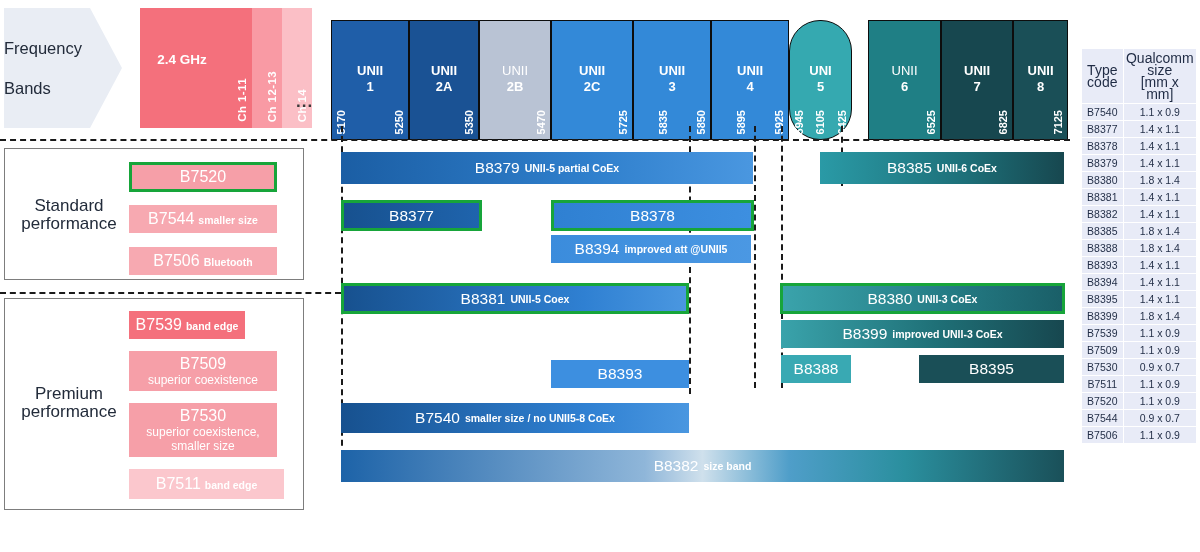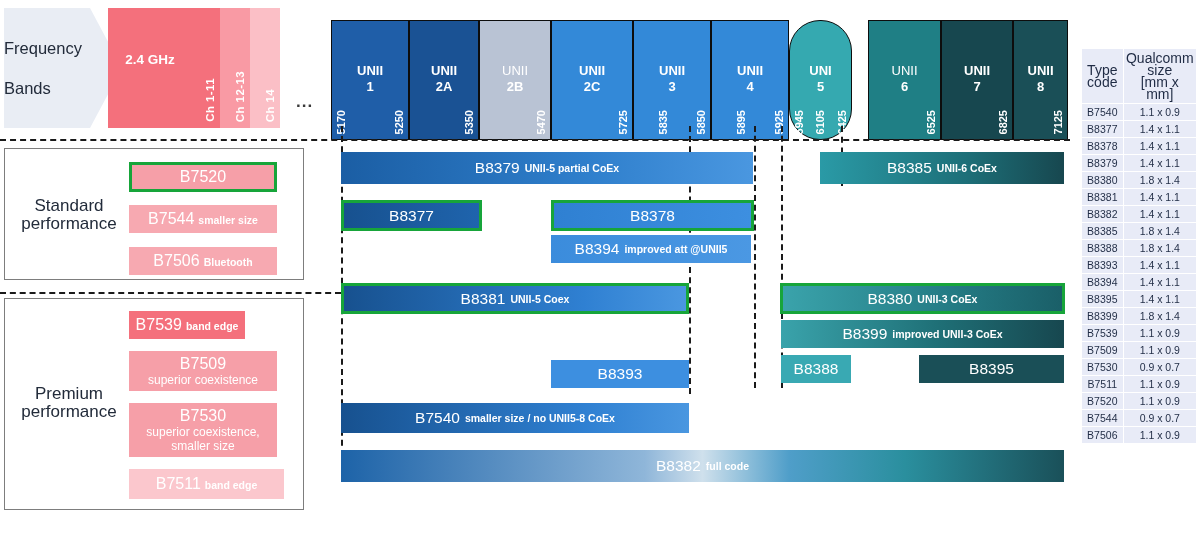--- a/index.html
+++ b/index.html
@@ -22,21 +22,21 @@
     background:#e9edf4;
     clip-path:polygon(0 0, 86px 0, 118px 60px, 86px 120px, 0 120px);
     display:flex;align-items:center;justify-content:flex-start;
   }
   .freq-chev span{
     display:block;
     font-size:16.5px;line-height:20px;color:#222b3a;
   }
 
   
-  .g24{left:108px;top:8px;height:96px;}
+  .g24{left:140px;top:8px;height:96px;}
   .g24 .seg{position:absolute;top:0;height:120px;box-sizing:border-box;}
   .seg-label-h{
     position:absolute;left:0;right:0;top:44px;text-align:center;
     color:#fff;font-weight:bold;font-size:13.5px;
   }
   .seg-label-v{
     position:absolute;bottom:6px;right:4px;
     color:#fff;font-size:11.5px;font-weight:bold;
     writing-mode:vertical-rl;transform:rotate(180deg);
     letter-spacing:.4px;
@@ -300,21 +300,21 @@
       </div>
       <div class="bar abs" style="left: 919px; top: 355px; width: 145px; height: 28px; background: rgb(26, 79, 87);">
         <span class="code">B8395</span>
       </div>
       <div class="bar abs" style="left: 341px; top: 403px; width: 348px; height: 30px; background: linear-gradient(90deg, rgb(23, 81, 143) 0%, rgb(47, 128, 210) 70%, rgb(74, 151, 224) 100%);">
         <span class="code">B7540</span>
         <span class="note">smaller size / no UNII5-8 CoEx</span>
       </div>
       <div class="bar abs" style="left: 341px; top: 450px; width: 723px; height: 32px; background: linear-gradient(90deg, rgb(29, 99, 168) 0%, rgb(143, 182, 217) 42%, rgb(207, 224, 236) 50%, rgb(79, 158, 201) 62%, rgb(42, 143, 158) 78%, rgb(26, 80, 89) 100%);">
         <span class="code">B8382</span>
-        <span class="note">full code</span>
+        <span class="note">size band</span>
       </div>
     </div>
 
   <table class="tbl">
     <thead>
       <tr>
         <th>
           <span>Type</span><br>
           <span>code</span>
         </th>

